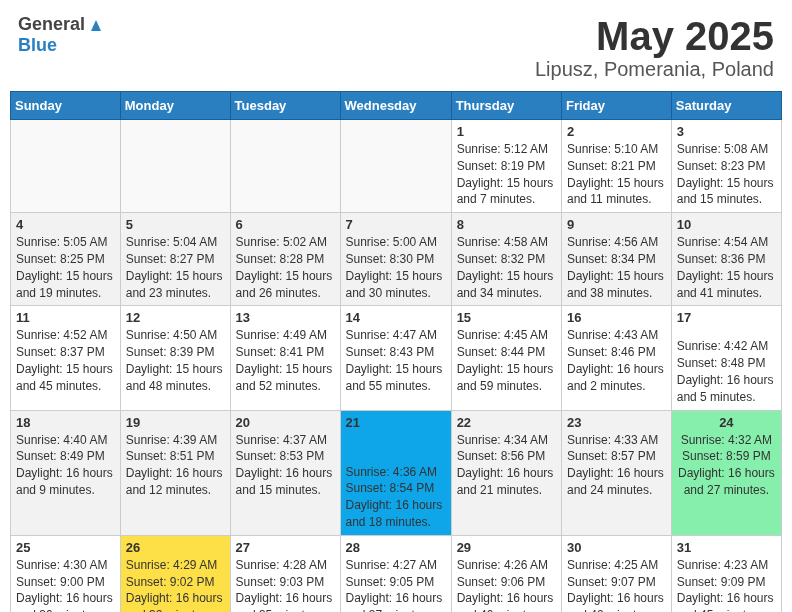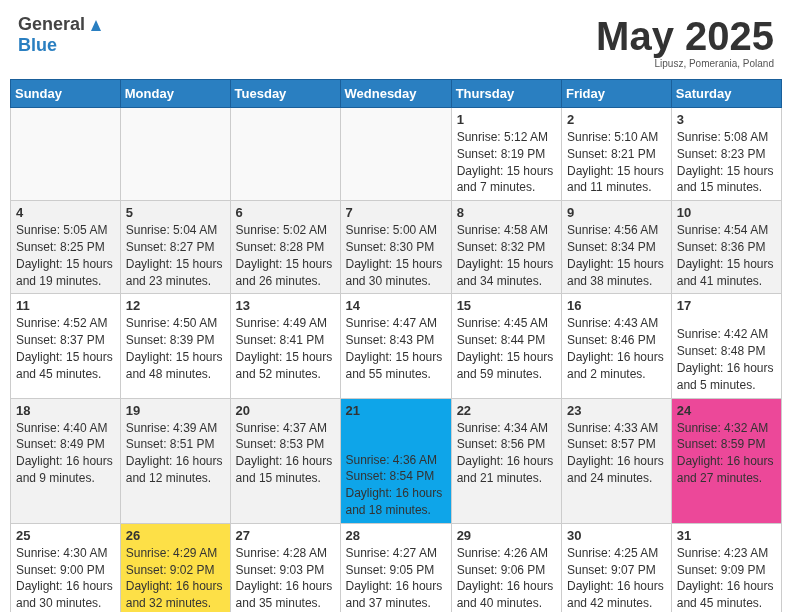--- a/index.html
+++ b/index.html
@@ -25,21 +25,21 @@
     .title-area {
       text-align: right;
     }
     .month-title {
       font-size: 40px;
       font-weight: bold;
       color: #333;
       line-height: 1.1;
     }
     .subtitle {
-      font-size: 10px;
+      font-size: 20px;
       color: #555;
     }
     .calendar {
       width: 100%;
       border-collapse: collapse;
       border: 1px solid #ccc;
     }
     .calendar th {
       background: #2a7fc1;
       color: #fff;
@@ -298,21 +298,21 @@
 Daylight: 16 hours
 and 21 minutes.</div>
         </td>
         <td style="background: rgb(242, 242, 242);">
           <span class="day-number">23</span>
           <div class="day-info" style="white-space: pre-line;">Sunrise: 4:33 AM
 Sunset: 8:57 PM
 Daylight: 16 hours
 and 24 minutes.</div>
         </td>
-        <td style="background: #ec4899;">
+        <td style="background: #86efac; text-align: center;">
           <span class="day-number">24</span>
           <div class="day-info" style="white-space: pre-line;">Sunrise: 4:32 AM
 Sunset: 8:59 PM
 Daylight: 16 hours
 and 27 minutes.</div>
         </td>
       </tr>
       <tr>
         <td style="background: rgb(255, 255, 255);">
           <span class="day-number">25</span>

